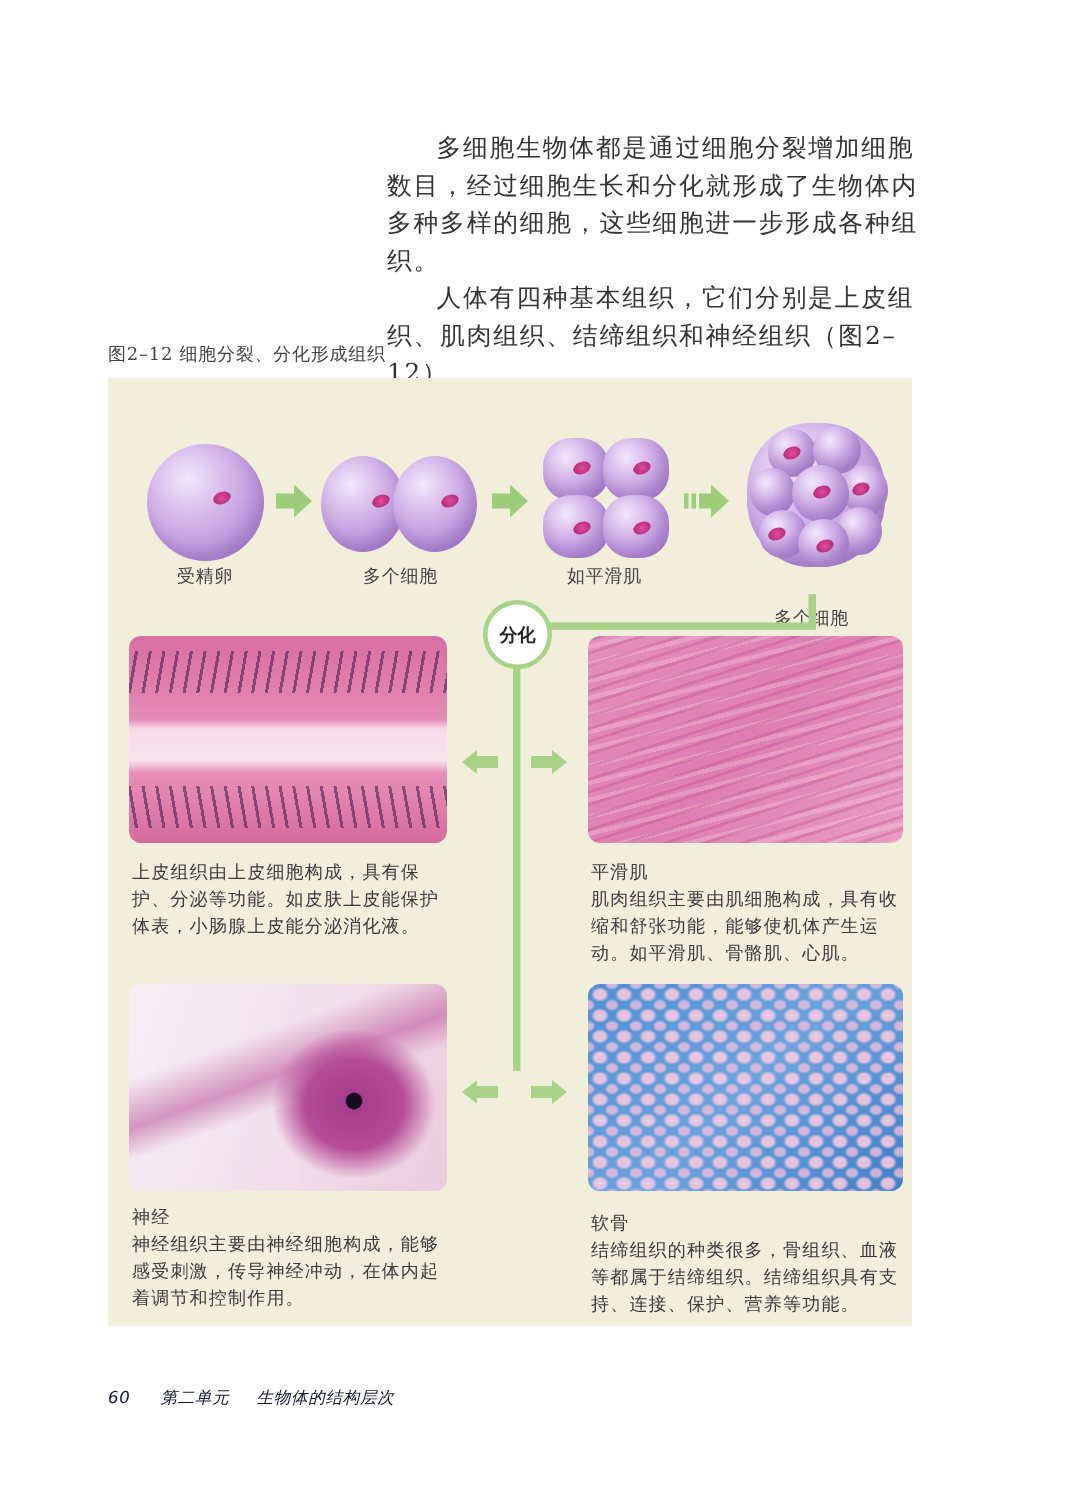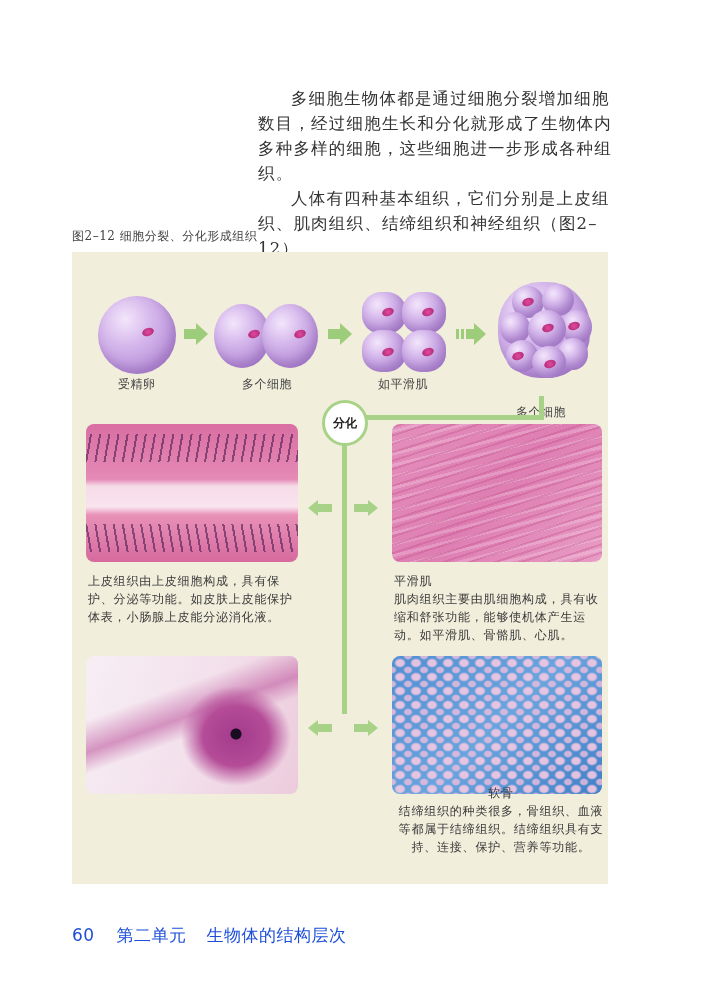--- a/index.html
+++ b/index.html
@@ -83,21 +83,21 @@
   .small-arrow-left {
     position: absolute; width: 0; height: 0;
     border-top: 8px solid transparent; border-bottom: 8px solid transparent; border-right: 10px solid #a8d287;
   }
   .small-arrow-right {
     position: absolute; width: 0; height: 0;
     border-top: 8px solid transparent; border-bottom: 8px solid transparent; border-left: 10px solid #a8d287;
   }
   .small-stem { position: absolute; height: 8px; background: #a8d287; width: 14px; }
   .footer {
-    position: absolute; left: 72px; top: 924px; font-size: 17px; color: #1d4ed8; letter-spacing: 0.5px;
+    position: absolute; left: 72px; top: 924px; font-size: 11px; color: #0f172a; letter-spacing: 0.5px; font-style: italic;
   }
   .footer .pnum { font-family: "DejaVu Sans", sans-serif; margin-right: 16px; }
   .footer .unit { margin-right: 14px; }
 </style>
 </head>
 <body>
 
 <div class="intro">
   <p>多细胞生物体都是通过细胞分裂增加细胞数目，经过细胞生长和分化就形成了生物体内多种多样的细胞，这些细胞进一步形成各种组织。</p>
   <p>人体有四种基本组织，它们分别是上皮组织、肌肉组织、结缔组织和神经组织（图2–12）。</p>
@@ -198,21 +198,25 @@
   <div class="micro nerve"></div>
   <div class="micro cartilage"></div>
 
   <div class="desc" style="left:16px; top:320px; width:216px;">
     <span>上皮组织由上皮细胞构成，具有保护、分泌等功能。如皮肤上皮能保护体表，小肠腺上皮能分泌消化液。</span>
   </div>
   <div class="desc" style="left:322px; top:320px; width:214px;">
     <span class="title">平滑肌</span>
     <span>肌肉组织主要由肌细胞构成，具有收缩和舒张功能，能够使机体产生运动。如平滑肌、骨骼肌、心肌。</span>
   </div>
-  <div class="desc" style="left:322px; top:532px; width:214px;text-align:center;">
+  <div class="desc" style="left:16px; top:550px; width:216px;">
+    <span class="title">神经</span>
+    <span>神经组织主要由神经细胞构成，能够感受刺激，传导神经冲动，在体内起着调节和控制作用。</span>
+  </div>
+  <div class="desc" style="left:322px; top:554px; width:214px;">
     <span class="title">软骨</span>
     <span>结缔组织的种类很多，骨组织、血液等都属于结缔组织。结缔组织具有支持、连接、保护、营养等功能。</span>
   </div>
 </div>
 
 <div class="footer">
   <span class="pnum">60</span>
   <span class="unit">第二单元</span>
   <span>生物体的结构层次</span>
 </div>

